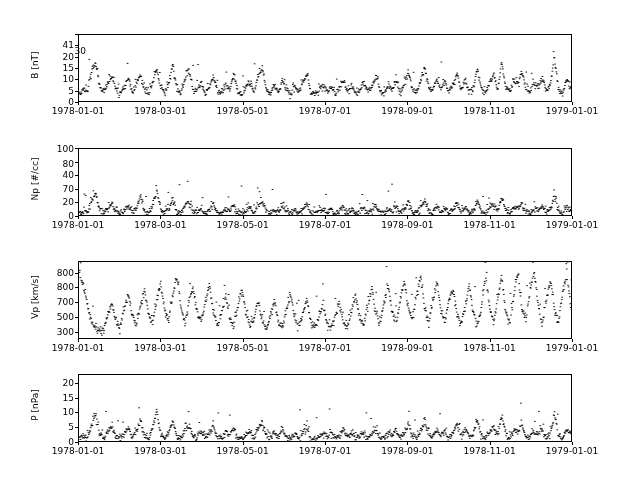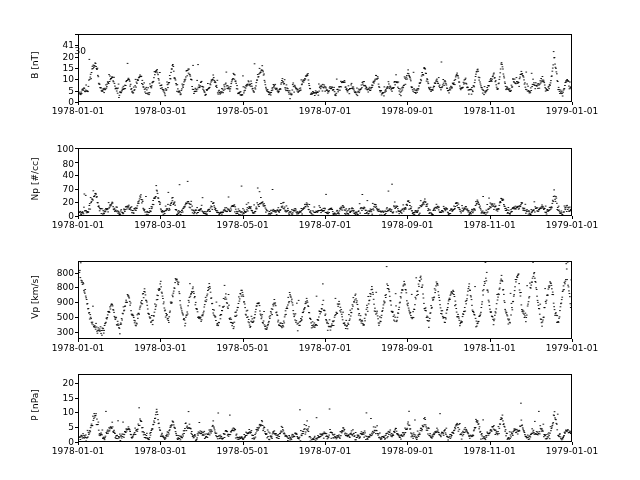--- a/index.html
+++ b/index.html
@@ -124,21 +124,21 @@
 
       <svg class="data" width="494" height="78" id="svg2">
           <path d="M0.0 10.4h0.9M0.4 8.4h0.9M0.9 15.6h0.9M1.3 0.8h0.9M1.8 18.3h0.9M2.2 20.3h0.9M2.7 19.0h0.9M3.1 22.4h0.9M3.6 20.6h0.9M4.0 21.7h0.9M4.5 28.4h0.9M4.9 30.0h0.9M5.4 31.2h0.9M5.8 27.5h0.9M6.3 34.1h0.9M6.7 35.8h0.9M7.2 37.5h0.9M7.6 42.0h0.9M8.1 41.6h0.9M8.5 46.9h0.9M9.0 46.5h0.9M9.4 51.1h0.9M9.9 50.5h0.9M10.3 57.0h0.9M10.8 52.6h0.9M11.2 55.3h0.9M11.7 56.6h0.9M12.1 60.3h0.9M12.6 61.9h0.9M13.0 60.2h0.9M13.5 44.2h0.9M13.9 62.9h0.9M14.4 64.6h0.9M14.8 65.0h0.9M15.3 63.7h0.9M15.7 65.1h0.9M16.2 67.2h0.9M16.6 61.4h0.9M17.1 65.0h0.9M17.5 69.2h0.9M18.0 71.2h0.9M18.4 68.3h0.9M18.9 65.9h0.9M19.3 68.1h0.9M19.8 68.9h0.9M20.2 67.0h0.9M20.7 69.0h0.9M21.1 64.8h0.9M21.6 71.4h0.9M22.0 68.5h0.9M22.5 73.2h0.9M22.9 66.1h0.9M23.4 68.3h0.9M23.8 66.4h0.9M24.3 71.1h0.9M24.7 68.4h0.9M25.1 63.5h0.9M25.6 61.7h0.9M26.0 61.1h0.9M26.5 60.3h0.9M26.9 56.2h0.9M27.4 56.9h0.9M27.8 55.5h0.9M28.3 52.9h0.9M28.7 49.5h0.9M29.2 50.2h0.9M29.6 49.4h0.9M30.1 50.3h0.9M30.5 44.9h0.9M31.0 47.0h0.9M31.4 43.8h0.9M31.9 42.3h0.9M32.3 42.0h0.9M32.8 42.7h0.9M33.2 43.9h0.9M33.7 47.7h0.9M34.1 48.1h0.9M34.6 50.4h0.9M35.0 54.4h0.9M35.5 55.8h0.9M35.9 57.4h0.9M36.4 55.9h0.9M36.8 55.3h0.9M37.3 62.7h0.9M37.7 63.1h0.9M38.2 59.3h0.9M38.6 62.0h0.9M39.1 63.3h0.9M39.5 65.6h0.9M40.0 66.4h0.9M40.4 71.8h0.9M40.9 62.4h0.9M41.3 61.0h0.9M41.8 62.1h0.9M42.2 56.6h0.9M42.7 58.0h0.9M43.1 51.3h0.9M43.6 51.8h0.9M44.0 44.9h0.9M44.5 48.8h0.9M44.9 48.2h0.9M45.4 44.4h0.9M45.8 44.0h0.9M46.3 40.3h0.9M46.7 38.2h0.9M47.2 40.2h0.9M47.6 40.4h0.9M48.1 32.5h0.9M48.5 33.9h0.9M49.0 33.8h0.9M49.4 35.0h0.9M49.8 36.0h0.9M50.3 39.4h0.9M50.7 43.2h0.9M51.2 41.0h0.9M51.6 48.7h0.9M52.1 52.2h0.9M52.5 53.1h0.9M53.0 52.3h0.9M53.4 53.2h0.9M53.9 53.8h0.9M54.3 55.5h0.9M54.8 58.4h0.9M55.2 60.8h0.9M55.7 58.9h0.9M56.1 63.2h0.9M56.6 63.8h0.9M57.0 61.1h0.9M57.5 61.9h0.9M57.9 52.8h0.9M58.4 56.3h0.9M58.8 51.4h0.9M59.3 51.3h0.9M59.7 52.3h0.9M60.2 47.1h0.9M60.6 45.2h0.9M61.1 44.0h0.9M61.5 40.2h0.9M62.0 41.7h0.9M62.4 38.5h0.9M62.9 41.8h0.9M63.3 32.0h0.9M63.8 31.5h0.9M64.2 35.7h0.9M64.7 29.5h0.9M65.1 26.8h0.9M65.6 30.0h0.9M66.0 32.9h0.9M66.5 38.2h0.9M66.9 38.7h0.9M67.4 40.0h0.9M67.8 43.3h0.9M68.3 47.0h0.9M68.7 51.3h0.9M69.2 51.6h0.9M69.6 52.4h0.9M70.1 54.9h0.9M70.5 56.0h0.9M71.0 55.9h0.9M71.4 60.2h0.9M71.9 59.9h0.9M72.3 53.5h0.9M72.8 58.6h0.9M73.2 62.6h0.9M73.7 58.2h0.9M74.1 53.7h0.9M74.5 54.1h0.9M75.0 50.2h0.9M75.4 42.0h0.9M75.9 47.3h0.9M76.3 44.6h0.9M76.8 43.0h0.9M77.2 37.8h0.9M77.7 33.2h0.9M78.1 37.5h0.9M78.6 33.6h0.9M79.0 27.3h0.9M79.5 28.5h0.9M79.9 26.5h0.9M80.4 27.4h0.9M80.8 21.9h0.9M81.3 19.3h0.9M81.7 24.8h0.9M82.2 30.2h0.9M82.6 31.2h0.9M83.1 34.1h0.9M83.5 36.5h0.9M84.0 41.8h0.9M84.4 40.0h0.9M84.9 46.0h0.9M85.3 48.8h0.9M85.8 48.1h0.9M86.2 55.1h0.9M86.7 51.5h0.9M87.1 53.6h0.9M87.6 52.6h0.9M88.0 57.0h0.9M88.5 56.4h0.9M88.9 58.5h0.9M89.4 60.4h0.9M89.8 54.8h0.9M90.3 50.3h0.9M90.7 49.1h0.9M91.2 40.1h0.9M91.6 41.3h0.9M92.1 40.2h0.9M92.5 40.9h0.9M93.0 33.2h0.9M93.4 34.7h0.9M93.9 31.2h0.9M94.3 29.1h0.9M94.8 25.9h0.9M95.2 26.3h0.9M95.7 20.6h0.9M96.1 16.6h0.9M96.6 17.9h0.9M97.0 17.7h0.9M97.5 17.2h0.9M97.9 19.2h0.9M98.4 21.1h0.9M98.8 22.6h0.9M99.2 20.2h0.9M99.7 29.8h0.9M100.1 31.6h0.9M100.6 38.7h0.9M101.0 43.0h0.9M101.5 45.1h0.9M101.9 46.8h0.9M102.4 48.9h0.9M102.8 50.8h0.9M103.3 51.9h0.9M103.7 53.0h0.9M104.2 57.5h0.9M104.6 56.5h0.9M105.1 58.1h0.9M105.5 63.8h0.9M106.0 61.3h0.9M106.4 55.2h0.9M106.9 53.2h0.9M107.3 53.2h0.9M107.8 50.0h0.9M108.2 52.0h0.9M108.7 43.8h0.9M109.1 38.4h0.9M109.6 40.2h0.9M110.0 35.4h0.9M110.5 21.7h0.9M110.9 34.2h0.9M111.4 32.2h0.9M111.8 31.6h0.9M112.3 29.7h0.9M112.7 30.3h0.9M113.2 26.7h0.9M113.6 25.0h0.9M114.1 29.6h0.9M114.5 31.4h0.9M115.0 35.7h0.9M115.4 34.5h0.9M115.9 42.8h0.9M116.3 40.4h0.9M116.8 46.5h0.9M117.2 47.2h0.9M117.7 47.1h0.9M118.1 49.8h0.9M118.6 55.5h0.9M119.0 54.9h0.9M119.5 56.4h0.9M119.9 55.0h0.9M120.4 55.5h0.9M120.8 56.8h0.9M121.3 55.2h0.9M121.7 59.3h0.9M122.2 57.8h0.9M122.6 53.2h0.9M123.1 53.8h0.9M123.5 52.8h0.9M123.9 50.9h0.9M124.4 49.2h0.9M124.8 45.0h0.9M125.3 42.6h0.9M125.7 39.0h0.9M126.2 35.4h0.9M126.6 39.6h0.9M127.1 37.8h0.9M127.5 33.8h0.9M128.0 32.1h0.9M128.4 28.5h0.9M128.9 25.5h0.9M129.3 27.3h0.9M129.8 21.6h0.9M130.2 24.5h0.9M130.7 26.2h0.9M131.1 30.2h0.9M131.6 36.3h0.9M132.0 35.9h0.9M132.5 41.7h0.9M132.9 41.4h0.9M133.4 47.5h0.9M133.8 51.0h0.9M134.3 53.0h0.9M134.7 48.1h0.9M135.2 53.7h0.9M135.6 54.9h0.9M136.1 54.9h0.9M136.5 58.5h0.9M137.0 40.1h0.9M137.4 63.1h0.9M137.9 61.5h0.9M138.3 62.9h0.9M138.8 63.6h0.9M139.2 60.4h0.9M139.7 60.7h0.9M140.1 43.8h0.9M140.6 53.3h0.9M141.0 56.8h0.9M141.5 52.5h0.9M141.9 52.8h0.9M142.4 48.5h0.9M142.8 48.7h0.9M143.3 44.9h0.9M143.7 45.2h0.9M144.2 36.5h0.9M144.6 44.3h0.9M145.1 23.4h0.9M145.5 37.2h0.9M146.0 35.2h0.9M146.4 31.9h0.9M146.9 37.1h0.9M147.3 40.7h0.9M147.8 41.3h0.9M148.2 45.0h0.9M148.6 46.4h0.9M149.1 32.5h0.9M149.5 43.2h0.9M150.0 56.6h0.9M150.4 57.3h0.9M150.9 55.9h0.9M151.3 60.4h0.9M151.8 57.3h0.9M152.2 60.5h0.9M152.7 63.7h0.9M153.1 61.6h0.9M153.6 61.0h0.9M154.0 66.6h0.9M154.5 64.8h0.9M154.9 60.2h0.9M155.4 54.1h0.9M155.8 50.3h0.9M156.3 54.5h0.9M156.7 50.1h0.9M157.2 53.3h0.9M157.6 48.1h0.9M158.1 45.4h0.9M158.5 45.6h0.9M159.0 41.5h0.9M159.4 34.9h0.9M159.9 39.1h0.9M160.3 36.9h0.9M160.8 31.5h0.9M161.2 32.1h0.9M161.7 28.3h0.9M162.1 34.1h0.9M162.6 28.3h0.9M163.0 30.4h0.9M163.5 32.9h0.9M163.9 34.4h0.9M164.4 40.0h0.9M164.8 39.8h0.9M165.3 42.0h0.9M165.7 45.6h0.9M166.2 52.3h0.9M166.6 53.1h0.9M167.1 49.0h0.9M167.5 55.4h0.9M168.0 48.3h0.9M168.4 54.9h0.9M168.9 59.9h0.9M169.3 57.5h0.9M169.8 60.8h0.9M170.2 63.1h0.9M170.7 65.3h0.9M171.1 64.5h0.9M171.6 59.2h0.9M172.0 54.3h0.9M172.5 60.0h0.9M172.9 56.9h0.9M173.3 60.5h0.9M173.8 59.8h0.9M174.2 59.1h0.9M174.7 56.0h0.9M175.1 55.7h0.9M175.6 52.6h0.9M176.0 49.9h0.9M176.5 47.4h0.9M176.9 44.1h0.9M177.4 43.9h0.9M177.8 41.4h0.9M178.3 41.6h0.9M178.7 41.1h0.9M179.2 41.6h0.9M179.6 40.9h0.9M180.1 43.6h0.9M180.5 49.0h0.9M181.0 52.1h0.9M181.4 53.2h0.9M181.9 56.7h0.9M182.3 55.0h0.9M182.8 52.7h0.9M183.2 60.5h0.9M183.7 61.2h0.9M184.1 59.0h0.9M184.6 49.5h0.9M185.0 62.9h0.9M185.5 64.4h0.9M185.9 66.8h0.9M186.4 64.1h0.9M186.8 67.3h0.9M187.3 67.1h0.9M187.7 65.8h0.9M188.2 63.7h0.9M188.6 62.5h0.9M189.1 60.8h0.9M189.5 59.4h0.9M190.0 54.9h0.9M190.4 56.4h0.9M190.9 53.7h0.9M191.3 49.6h0.9M191.8 51.0h0.9M192.2 46.8h0.9M192.7 52.6h0.9M193.1 47.3h0.9M193.6 42.3h0.9M194.0 43.9h0.9M194.5 41.2h0.9M194.9 37.5h0.9M195.4 42.0h0.9M195.8 40.9h0.9M196.3 43.7h0.9M196.7 50.7h0.9M197.2 50.1h0.9M197.6 52.9h0.9M198.0 53.4h0.9M198.5 59.9h0.9M198.9 58.2h0.9M199.4 62.8h0.9M199.8 63.5h0.9M200.3 63.5h0.9M200.7 61.1h0.9M201.2 64.2h0.9M201.6 61.1h0.9M202.1 64.3h0.9M202.5 65.7h0.9M203.0 61.5h0.9M203.4 63.4h0.9M203.9 64.8h0.9M204.3 59.1h0.9M204.8 60.9h0.9M205.2 54.9h0.9M205.7 52.9h0.9M206.1 48.8h0.9M206.6 52.4h0.9M207.0 46.5h0.9M207.5 45.1h0.9M207.9 46.5h0.9M208.4 43.0h0.9M208.8 35.4h0.9M209.3 40.8h0.9M209.7 39.6h0.9M210.2 30.5h0.9M210.6 32.7h0.9M211.1 34.1h0.9M211.5 35.2h0.9M212.0 39.2h0.9M212.4 37.2h0.9M212.9 40.8h0.9M213.3 43.0h0.9M213.8 48.6h0.9M214.2 51.8h0.9M214.7 54.6h0.9M215.1 53.0h0.9M215.6 58.0h0.9M216.0 51.8h0.9M216.5 60.3h0.9M216.9 58.7h0.9M217.4 41.2h0.9M217.8 62.0h0.9M218.3 68.8h0.9M218.7 61.2h0.9M219.2 38.4h0.9M219.6 63.3h0.9M220.1 60.1h0.9M220.5 63.4h0.9M221.0 59.5h0.9M221.4 56.5h0.9M221.9 58.4h0.9M222.3 57.8h0.9M222.7 54.8h0.9M223.2 50.6h0.9M223.6 50.5h0.9M224.1 49.2h0.9M224.5 47.3h0.9M225.0 46.7h0.9M225.4 45.6h0.9M225.9 41.6h0.9M226.3 39.8h0.9M226.8 41.0h0.9M227.2 36.4h0.9M227.7 38.8h0.9M228.1 40.2h0.9M228.6 43.8h0.9M229.0 44.5h0.9M229.5 50.5h0.9M229.9 50.8h0.9M230.4 56.2h0.9M230.8 56.5h0.9M231.3 57.4h0.9M231.7 60.9h0.9M232.2 65.9h0.9M232.6 63.5h0.9M233.1 59.8h0.9M233.5 65.1h0.9M234.0 62.9h0.9M234.4 64.1h0.9M234.9 61.0h0.9M235.3 65.3h0.9M235.8 63.6h0.9M236.2 62.6h0.9M236.7 62.7h0.9M237.1 34.2h0.9M237.6 63.4h0.9M238.0 57.6h0.9M238.5 57.9h0.9M238.9 58.3h0.9M239.4 55.0h0.9M239.8 49.0h0.9M240.3 49.5h0.9M240.7 51.8h0.9M241.2 49.5h0.9M241.6 50.0h0.9M242.1 46.6h0.9M242.5 47.0h0.9M243.0 42.6h0.9M243.4 21.9h0.9M243.9 38.3h0.9M244.3 48.3h0.9M244.8 48.2h0.9M245.2 48.7h0.9M245.7 53.3h0.9M246.1 52.1h0.9M246.6 57.5h0.9M247.0 58.7h0.9M247.4 61.0h0.9M247.9 60.2h0.9M248.3 68.3h0.9M248.8 61.6h0.9M249.2 64.3h0.9M249.7 64.8h0.9M250.1 57.8h0.9M250.6 64.4h0.9M251.0 68.1h0.9M251.5 65.0h0.9M251.9 64.1h0.9M252.4 62.0h0.9M252.8 63.5h0.9M253.3 59.1h0.9M253.7 59.7h0.9M254.2 63.5h0.9M254.6 58.9h0.9M255.1 55.2h0.9M255.5 53.3h0.9M256.0 36.4h0.9M256.4 52.6h0.9M256.9 50.3h0.9M257.3 51.1h0.9M257.8 51.5h0.9M258.2 42.0h0.9M258.7 44.3h0.9M259.1 42.2h0.9M259.6 39.4h0.9M260.0 42.0h0.9M260.5 48.8h0.9M260.9 45.3h0.9M261.4 50.0h0.9M261.8 47.6h0.9M262.3 52.3h0.9M262.7 54.8h0.9M263.2 57.8h0.9M263.6 50.2h0.9M264.1 61.3h0.9M264.5 61.6h0.9M265.0 60.9h0.9M265.4 63.0h0.9M265.9 63.1h0.9M266.3 66.5h0.9M266.8 58.4h0.9M267.2 64.3h0.9M267.7 63.6h0.9M268.1 66.8h0.9M268.6 61.2h0.9M269.0 62.4h0.9M269.5 52.6h0.9M269.9 58.4h0.9M270.4 57.0h0.9M270.8 48.2h0.9M271.3 54.0h0.9M271.7 50.4h0.9M272.1 50.7h0.9M272.6 46.8h0.9M273.0 42.8h0.9M273.5 44.2h0.9M273.9 35.6h0.9M274.4 39.8h0.9M274.8 40.0h0.9M275.3 38.0h0.9M275.7 33.3h0.9M276.2 32.1h0.9M276.6 36.9h0.9M277.1 40.7h0.9M277.5 38.9h0.9M278.0 42.5h0.9M278.4 46.8h0.9M278.9 47.3h0.9M279.3 53.1h0.9M279.8 51.5h0.9M280.2 58.0h0.9M280.7 57.3h0.9M281.1 53.7h0.9M281.6 59.1h0.9M282.0 61.1h0.9M282.5 58.3h0.9M282.9 59.1h0.9M283.4 61.7h0.9M283.8 63.1h0.9M284.3 62.7h0.9M284.7 63.0h0.9M285.2 56.3h0.9M285.6 58.8h0.9M286.1 52.1h0.9M286.5 53.0h0.9M287.0 47.3h0.9M287.4 43.3h0.9M287.9 45.6h0.9M288.3 49.3h0.9M288.8 34.5h0.9M289.2 41.9h0.9M289.7 38.7h0.9M290.1 38.2h0.9M290.6 31.6h0.9M291.0 34.4h0.9M291.5 32.1h0.9M291.9 27.7h0.9M292.4 24.6h0.9M292.8 27.3h0.9M293.3 30.4h0.9M293.7 32.3h0.9M294.2 37.3h0.9M294.6 42.2h0.9M295.1 49.0h0.9M295.5 46.2h0.9M296.0 49.4h0.9M296.4 52.1h0.9M296.8 30.3h0.9M297.3 51.1h0.9M297.7 49.2h0.9M298.2 53.9h0.9M298.6 56.8h0.9M299.1 61.0h0.9M299.5 63.3h0.9M300.0 61.0h0.9M300.4 54.9h0.9M300.9 59.2h0.9M301.3 59.6h0.9M301.8 55.7h0.9M302.2 53.3h0.9M302.7 49.4h0.9M303.1 48.6h0.9M303.6 46.1h0.9M304.0 42.9h0.9M304.5 39.1h0.9M304.9 41.0h0.9M305.4 40.1h0.9M305.8 33.4h0.9M306.3 35.5h0.9M306.7 32.7h0.9M307.2 4.6h0.9M307.6 22.0h0.9M308.1 26.5h0.9M308.5 23.5h0.9M309.0 26.7h0.9M309.4 27.7h0.9M309.9 29.7h0.9M310.3 34.3h0.9M310.8 38.7h0.9M311.2 38.9h0.9M311.7 43.1h0.9M312.1 49.3h0.9M312.6 49.4h0.9M313.0 50.5h0.9M313.5 49.8h0.9M313.9 54.4h0.9M314.4 58.1h0.9M314.8 53.0h0.9M315.3 59.1h0.9M315.7 55.2h0.9M316.2 31.7h0.9M316.6 43.9h0.9M317.1 59.6h0.9M317.5 58.3h0.9M318.0 55.3h0.9M318.4 51.0h0.9M318.9 51.3h0.9M319.3 47.5h0.9M319.8 45.3h0.9M320.2 40.9h0.9M320.7 40.2h0.9M321.1 34.6h0.9M321.5 35.9h0.9M322.0 30.8h0.9M322.4 28.0h0.9M322.9 27.8h0.9M323.3 28.1h0.9M323.8 24.0h0.9M324.2 23.0h0.9M324.7 19.4h0.9M325.1 21.8h0.9M325.6 22.8h0.9M326.0 27.5h0.9M326.5 28.0h0.9M326.9 30.8h0.9M327.4 38.8h0.9M327.8 42.1h0.9M328.3 43.7h0.9M328.7 41.2h0.9M329.2 46.1h0.9M329.6 48.2h0.9M330.1 49.9h0.9M330.5 51.8h0.9M331.0 50.5h0.9M331.4 53.6h0.9M331.9 55.6h0.9M332.3 32.4h0.9M332.8 56.7h0.9M333.2 55.4h0.9M333.7 49.7h0.9M334.1 55.6h0.9M334.6 47.2h0.9M335.0 47.5h0.9M335.5 42.7h0.9M335.9 35.3h0.9M336.4 36.9h0.9M336.8 15.8h0.9M337.3 33.4h0.9M337.7 29.3h0.9M338.2 29.1h0.9M338.6 32.5h0.9M339.1 22.1h0.9M339.5 24.4h0.9M340.0 18.5h0.9M340.4 19.2h0.9M340.9 15.4h0.9M341.3 14.2h0.9M341.8 17.1h0.9M342.2 25.4h0.9M342.7 25.1h0.9M343.1 23.0h0.9M343.6 32.0h0.9M344.0 36.0h0.9M344.5 41.4h0.9M344.9 46.7h0.9M345.4 46.6h0.9M345.8 48.5h0.9M346.2 45.9h0.9M346.7 48.8h0.9M347.1 55.5h0.9M347.6 54.2h0.9M348.0 58.5h0.9M348.5 55.2h0.9M348.9 59.1h0.9M349.4 65.3h0.9M349.8 58.8h0.9M350.3 56.4h0.9M350.7 51.2h0.9M351.2 50.9h0.9M351.6 43.6h0.9M352.1 46.3h0.9M352.5 45.4h0.9M353.0 35.9h0.9M353.4 38.1h0.9M353.9 37.7h0.9M354.3 35.7h0.9M354.8 35.1h0.9M355.2 26.8h0.9M355.7 30.6h0.9M356.1 28.1h0.9M356.6 23.9h0.9M357.0 20.0h0.9M357.5 22.1h0.9M357.9 21.5h0.9M358.4 23.1h0.9M358.8 29.7h0.9M359.3 33.2h0.9M359.7 35.5h0.9M360.2 38.4h0.9M360.6 42.7h0.9M361.1 45.9h0.9M361.5 51.5h0.9M362.0 48.8h0.9M362.4 51.9h0.9M362.9 48.7h0.9M363.3 54.4h0.9M363.8 56.0h0.9M364.2 55.7h0.9M364.7 55.4h0.9M365.1 60.2h0.9M365.6 60.5h0.9M366.0 55.6h0.9M366.5 56.9h0.9M366.9 51.2h0.9M367.4 48.1h0.9M367.8 47.4h0.9M368.3 45.5h0.9M368.7 41.7h0.9M369.2 38.9h0.9M369.6 37.4h0.9M370.1 36.2h0.9M370.5 37.5h0.9M370.9 33.2h0.9M371.4 32.0h0.9M371.8 30.1h0.9M372.3 29.8h0.9M372.7 30.9h0.9M373.2 31.7h0.9M373.6 28.3h0.9M374.1 29.5h0.9M374.5 32.5h0.9M375.0 34.5h0.9M375.4 43.7h0.9M375.9 39.1h0.9M376.3 42.7h0.9M376.8 46.5h0.9M377.2 50.1h0.9M377.7 54.7h0.9M378.1 54.9h0.9M378.6 52.4h0.9M379.0 54.6h0.9M379.5 56.1h0.9M379.9 58.3h0.9M380.4 63.7h0.9M380.8 61.6h0.9M381.3 60.4h0.9M381.7 59.1h0.9M382.2 60.6h0.9M382.6 59.7h0.9M383.1 54.6h0.9M383.5 51.8h0.9M384.0 52.5h0.9M384.4 49.4h0.9M384.9 49.6h0.9M385.3 45.5h0.9M385.8 49.1h0.9M386.2 39.3h0.9M386.7 41.8h0.9M387.1 38.5h0.9M387.6 36.8h0.9M388.0 33.1h0.9M388.5 29.2h0.9M388.9 26.6h0.9M389.4 24.7h0.9M389.8 21.9h0.9M390.3 28.1h0.9M390.7 28.4h0.9M391.2 33.7h0.9M391.6 34.9h0.9M392.1 37.6h0.9M392.5 43.3h0.9M393.0 48.1h0.9M393.4 49.5h0.9M393.9 49.4h0.9M394.3 50.7h0.9M394.8 52.5h0.9M395.2 53.0h0.9M395.6 24.6h0.9M396.1 56.4h0.9M396.5 64.8h0.9M397.0 59.1h0.9M397.4 64.1h0.9M397.9 61.6h0.9M398.3 61.1h0.9M398.8 59.7h0.9M399.2 59.4h0.9M399.7 54.3h0.9M400.1 54.3h0.9M400.6 53.5h0.9M401.0 52.1h0.9M401.5 50.3h0.9M401.9 45.5h0.9M402.4 42.2h0.9M402.8 39.8h0.9M403.3 28.8h0.9M403.7 33.0h0.9M404.2 27.7h0.9M404.6 23.4h0.9M405.1 19.5h0.9M405.5 21.3h0.9M406.0 0.4h0.9M406.4 16.2h0.9M406.9 18.8h0.9M407.3 10.4h0.9M407.8 28.1h0.9M408.2 28.2h0.9M408.7 30.0h0.9M409.1 38.2h0.9M409.6 39.9h0.9M410.0 43.5h0.9M410.5 47.2h0.9M410.9 49.9h0.9M411.4 50.3h0.9M411.8 49.9h0.9M412.3 54.1h0.9M412.7 54.5h0.9M413.2 54.9h0.9M413.6 57.4h0.9M414.1 62.7h0.9M414.5 58.7h0.9M415.0 57.1h0.9M415.4 53.3h0.9M415.9 49.8h0.9M416.3 50.9h0.9M416.8 46.9h0.9M417.2 41.7h0.9M417.7 32.5h0.9M418.1 38.0h0.9M418.6 35.1h0.9M419.0 31.8h0.9M419.5 32.6h0.9M419.9 27.2h0.9M420.3 26.1h0.9M420.8 21.3h0.9M421.2 18.9h0.9M421.7 17.1h0.9M422.1 13.4h0.9M422.6 18.4h0.9M423.0 19.3h0.9M423.5 28.0h0.9M423.9 27.6h0.9M424.4 32.4h0.9M424.8 38.8h0.9M425.3 40.4h0.9M425.7 47.4h0.9M426.2 49.0h0.9M426.6 51.0h0.9M427.1 50.4h0.9M427.5 52.8h0.9M428.0 53.9h0.9M428.4 57.0h0.9M428.9 62.0h0.9M429.3 58.1h0.9M429.8 57.2h0.9M430.2 60.3h0.9M430.7 60.9h0.9M431.1 31.4h0.9M431.6 53.0h0.9M432.0 41.4h0.9M432.5 45.6h0.9M432.9 47.8h0.9M433.4 39.7h0.9M433.8 39.4h0.9M434.3 34.2h0.9M434.7 32.7h0.9M435.2 28.6h0.9M435.6 24.8h0.9M436.1 17.5h0.9M436.5 19.9h0.9M437.0 17.6h0.9M437.4 14.8h0.9M437.9 15.4h0.9M438.3 13.5h0.9M438.8 12.3h0.9M439.2 12.0h0.9M439.7 21.6h0.9M440.1 28.0h0.9M440.6 30.6h0.9M441.0 34.0h0.9M441.5 30.5h0.9M441.9 42.9h0.9M442.4 47.6h0.9M442.8 49.6h0.9M443.3 48.2h0.9M443.7 51.1h0.9M444.2 49.2h0.9M444.6 52.2h0.9M445.0 55.5h0.9M445.5 53.9h0.9M445.9 51.2h0.9M446.4 59.7h0.9M446.8 55.5h0.9M447.3 53.1h0.9M447.7 23.7h0.9M448.2 44.0h0.9M448.6 42.1h0.9M449.1 39.7h0.9M449.5 35.9h0.9M450.0 34.7h0.9M450.4 21.1h0.9M450.9 25.6h0.9M451.3 26.1h0.9M451.8 23.1h0.9M452.2 20.2h0.9M452.7 20.1h0.9M453.1 16.2h0.9M453.6 0.3h0.9M454.0 14.4h0.9M454.5 11.7h0.9M454.9 10.5h0.9M455.4 16.2h0.9M455.8 19.5h0.9M456.3 20.2h0.9M456.7 25.8h0.9M457.2 27.5h0.9M457.6 34.2h0.9M458.1 38.4h0.9M458.5 40.4h0.9M459.0 43.3h0.9M459.4 46.5h0.9M459.9 46.8h0.9M460.3 52.2h0.9M460.8 42.2h0.9M461.2 57.0h0.9M461.7 57.4h0.9M462.1 60.7h0.9M462.6 64.2h0.9M463.0 59.9h0.9M463.5 58.0h0.9M463.9 55.3h0.9M464.4 55.2h0.9M464.8 45.6h0.9M465.3 45.6h0.9M465.7 26.6h0.9M466.2 39.5h0.9M466.6 41.2h0.9M467.1 38.2h0.9M467.5 33.3h0.9M468.0 33.0h0.9M468.4 33.2h0.9M468.9 27.1h0.9M469.3 24.1h0.9M469.7 25.6h0.9M470.2 23.9h0.9M470.6 19.8h0.9M471.1 20.9h0.9M471.5 21.4h0.9M472.0 23.4h0.9M472.4 26.8h0.9M472.9 32.5h0.9M473.3 30.1h0.9M473.8 32.6h0.9M474.2 41.2h0.9M474.7 44.7h0.9M475.1 47.6h0.9M475.6 53.3h0.9M476.0 51.6h0.9M476.5 50.7h0.9M476.9 53.3h0.9M477.4 60.3h0.9M477.8 53.6h0.9M478.3 60.4h0.9M478.7 59.6h0.9M479.2 60.2h0.9M479.6 56.3h0.9M480.1 54.9h0.9M480.5 48.6h0.9M481.0 44.8h0.9M481.4 41.7h0.9M481.9 41.1h0.9M482.3 37.6h0.9M482.8 35.2h0.9M483.2 29.5h0.9M483.7 28.1h0.9M484.1 23.9h0.9M484.6 27.6h0.9M485.0 20.4h0.9M485.5 21.8h0.9M485.9 19.2h0.9M486.4 17.6h0.9M486.8 1.7h0.9M487.3 7.0h0.9M487.7 17.6h0.9M488.2 0.1h0.9M488.6 23.2h0.9M489.1 24.9h0.9M489.5 28.9h0.9M490.0 31.5h0.9M490.4 34.7h0.9M490.9 41.7h0.9M491.3 45.5h0.9M491.8 17.9h0.9M492.2 43.4h0.9M492.7 46.2h0.9M493.1 46.6h0.9M493.6 45.2h0.9" stroke="#000000" stroke-width="0.9" fill="none" stroke-linecap="round"></path>
         </svg>
     </div>
     <div class="ylabel" style="left:-8px;top:52px;width:86px;">Vp [km/s]</div>
   <div class="ytick" style="left: 40px; width: 34px; top: 91.6415px;">300</div>
       <div class="tickmark" style="left: 75px; top: 91.6415px; width: 3px; height: 1px;"></div>
       <div class="ytick" style="left: 40px; width: 34px; top: 76.9245px;">500</div>
       <div class="tickmark" style="left: 75px; top: 76.9245px; width: 3px; height: 1px;"></div>
-      <div class="ytick" style="left: 40px; width: 34px; top: 62.2075px;">900</div>
+      <div class="ytick" style="left: 40px; width: 34px; top: 62.2075px;">700</div>
       <div class="tickmark" style="left: 75px; top: 62.2075px; width: 3px; height: 1px;"></div>
       <div class="ytick" style="left: 40px; width: 34px; top: 47.4906px;">800</div>
       <div class="tickmark" style="left: 75px; top: 47.4906px; width: 3px; height: 1px;"></div>
       <div class="ytick" style="left: 40px; width: 34px; top: 32.7736px;">800</div>
       <div class="tickmark" style="left: 75px; top: 32.7736px; width: 3px; height: 1px;"></div>
       <div class="xtick" style="left: 78px; top: 103px;">1978-01-01</div>
       <div class="tickmark" style="left: 78px; top: 99px; width: 1px; height: 3px;"></div>
       <div class="xtick" style="left: 160.333px; top: 103px;">1978-03-01</div>
       <div class="tickmark" style="left: 160.333px; top: 99px; width: 1px; height: 3px;"></div>
       <div class="xtick" style="left: 242.667px; top: 103px;">1978-05-01</div>

